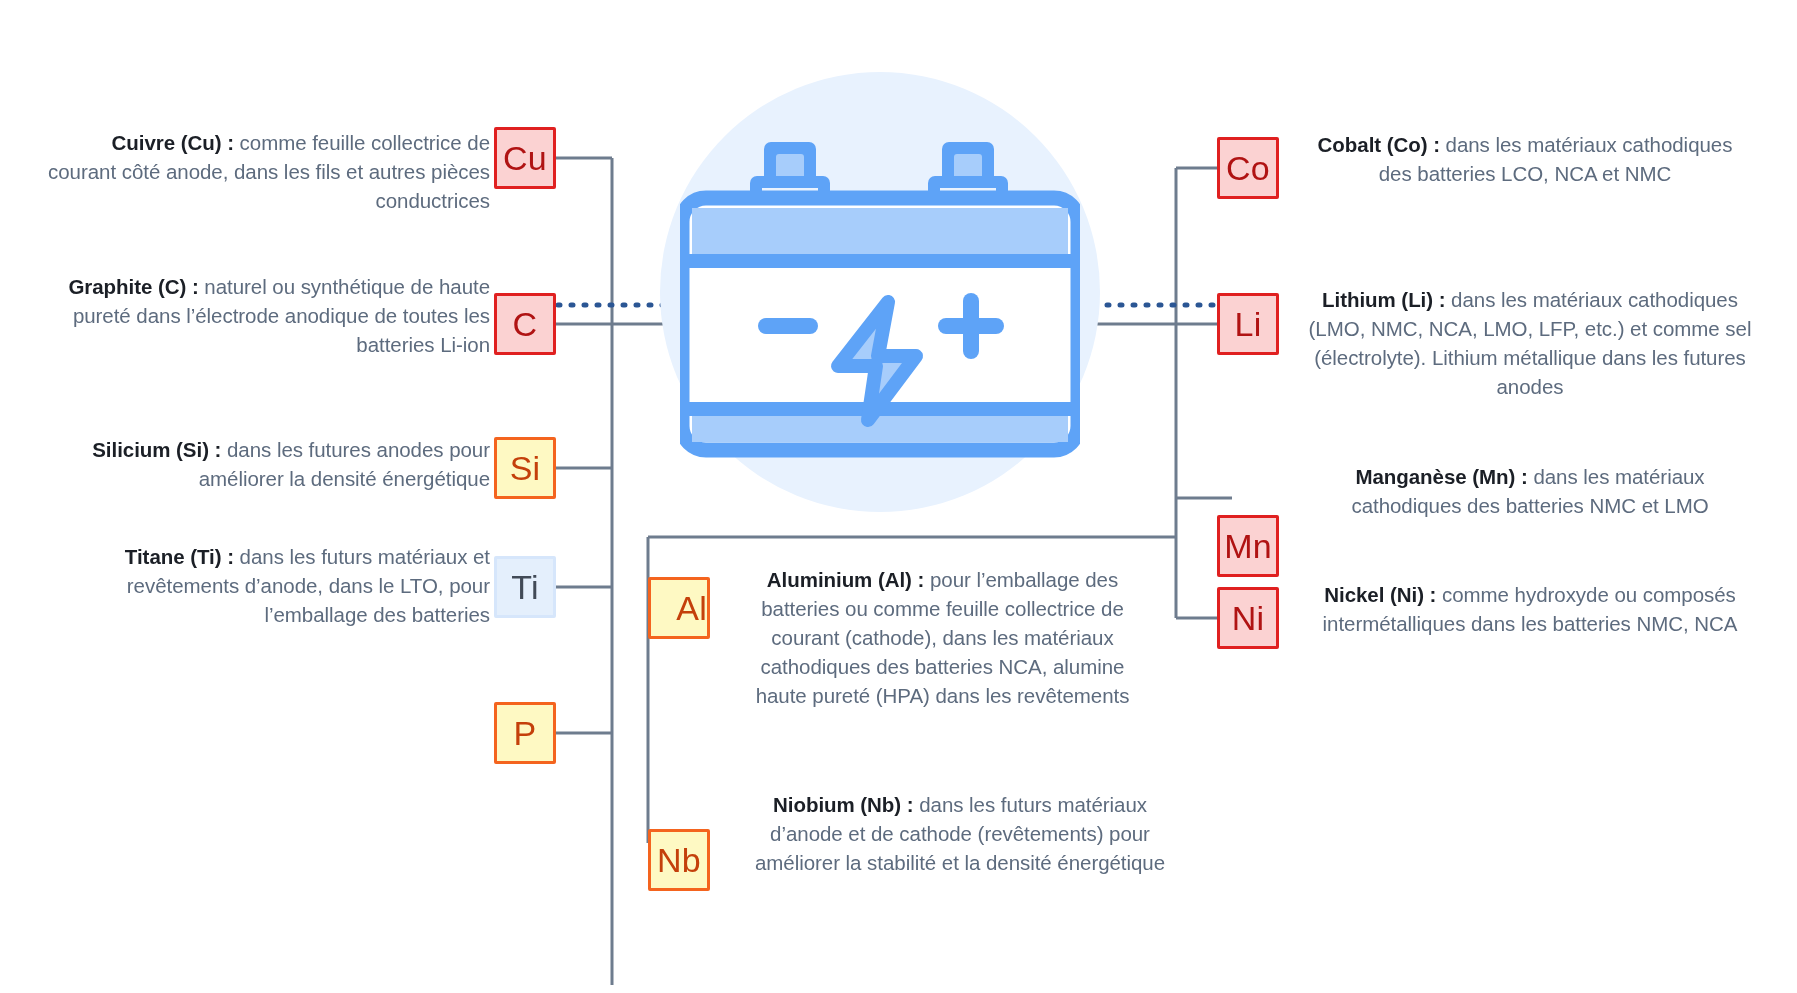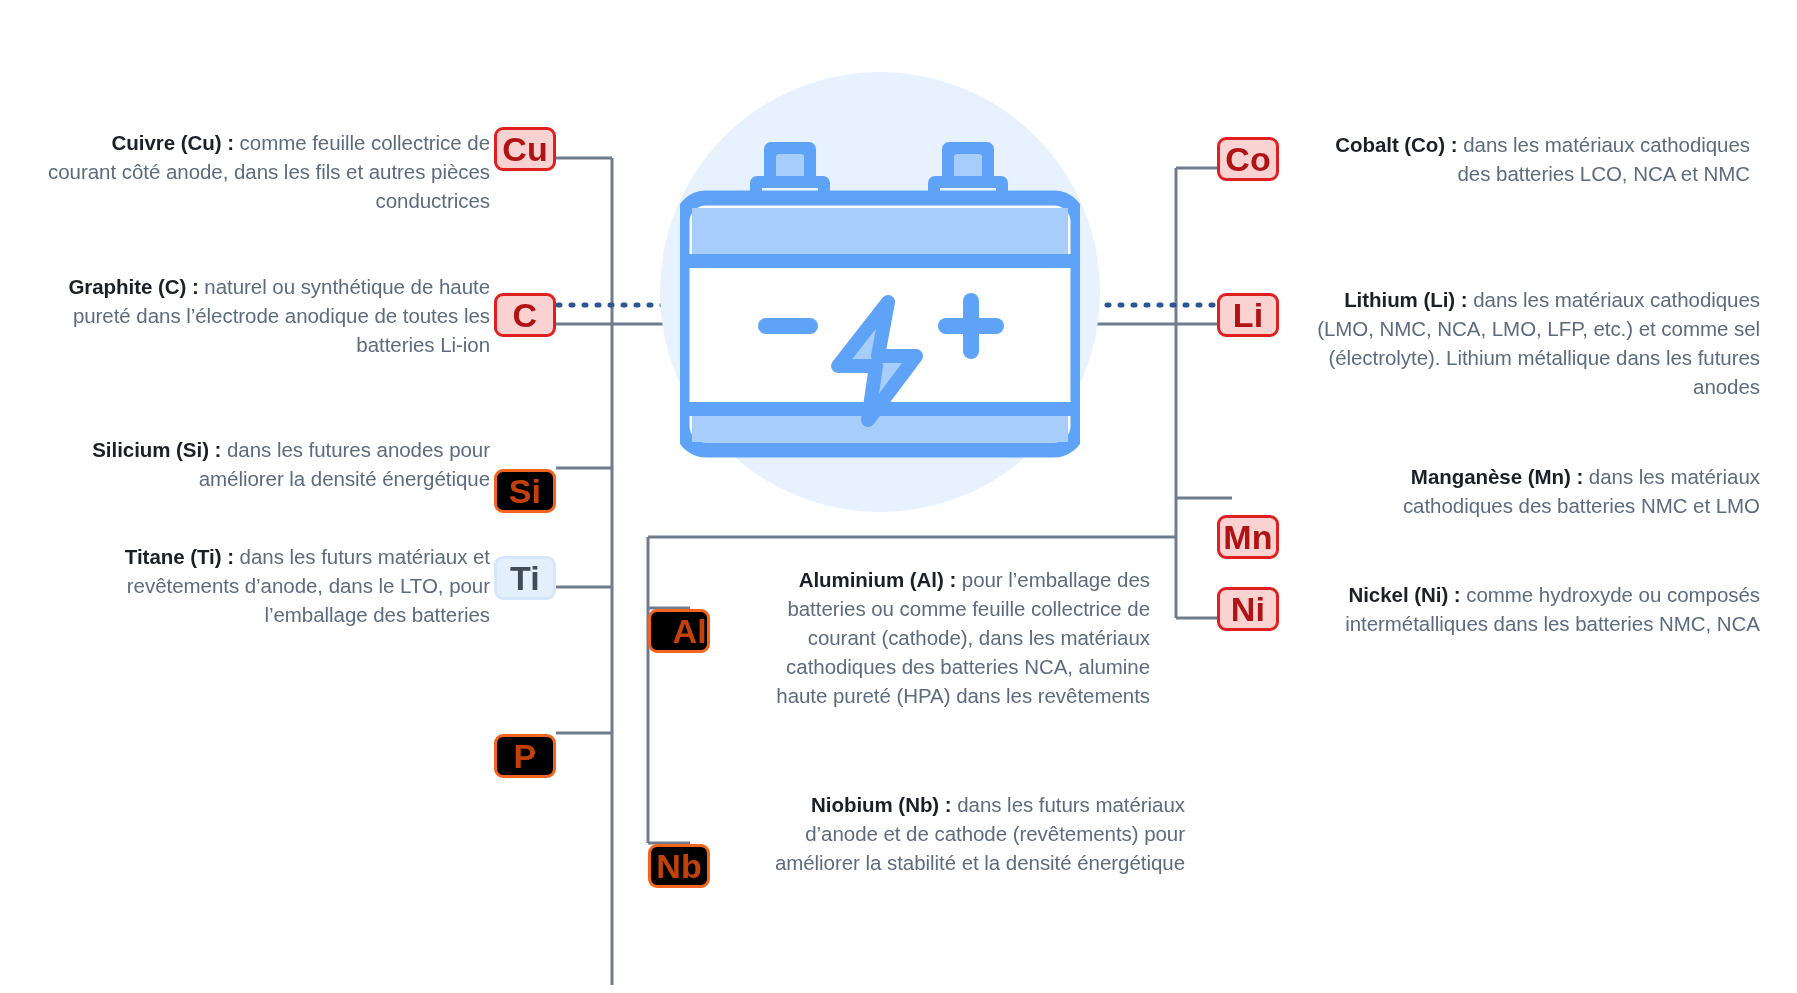--- a/index.html
+++ b/index.html
@@ -18,45 +18,45 @@
   
   .halo{
     position:absolute;left:660px;top:72px;width:440px;height:440px;
     border-radius:50%;background:#e8f2fe;
   }
   .battery{position:absolute;left:680px;top:130px;width:400px;height:330px;}
 
   
   .badge{
     position:absolute;
-    width:62px;height:44px;
-    border-radius:9px;
+    width:62px;height:62px;
+    border-radius:2px;
     border:3px solid #e02020;
     background:#fbd2d2;
     color:#b01313;
     font-size:34px;
-    font-weight:700;
+    font-weight:400;
     display:flex;align-items:center;justify-content:center;
     box-sizing:border-box;
     letter-spacing:.2px;
     line-height:1;
   }
-  .badge.orange{border-color:#f4641e;background:#000000;color:#c4400b;margin-top:32px;}
+  .badge.orange{border-color:#f4641e;background:#fef9c3;color:#c4400b;}
   .badge.blue{border-color:#d6e6fb;background:#e4effc;color:#414a57;}
 
   
   .blk{
     position:absolute;
     font-size:20.5px;
     line-height:29px;
     color:#5d6b7e;
     letter-spacing:-0.05px;
   }
   .blk b{color:#1b1f26;font-weight:700;}
-  .blk.right{text-align:right;}
+  .blk.right{text-align:center;}
   .blk.left{text-align:right;}
 </style>
 </head>
 <body>
 
 <div id="stage">
 
   <svg id="wires" viewBox="0 0 1797 993">
     <g stroke="#6e7c8e" stroke-width="3" fill="none">
 
@@ -151,21 +151,21 @@
       <span>P</span>
     </div>
 
   <div class="badge orange" style="left:648px;top:577px;justify-content:flex-end;">
       <span>Al</span>
     </div>
   <div class="blk right" style="left:735px;top:565px;width:415px;">
     <b>Aluminium (Al) :</b><span> pour l’emballage des batteries ou comme feuille collectrice de courant (cathode), dans les matériaux cathodiques des batteries NCA, alumine haute pureté (HPA) dans les revêtements</span>
   </div>
 
-  <div class="badge orange" style="left:648px;top:812px;">
+  <div class="badge orange" style="left:648px;top:829px;">
       <span>Nb</span>
     </div>
   <div class="blk right" style="left:735px;top:790px;width:450px;">
     <b>Niobium (Nb) :</b><span> dans les futurs matériaux d’anode et de cathode (revêtements) pour améliorer la stabilité et la densité énergétique</span>
   </div>
 
   <div class="badge" style="left:1217px;top:137px;">
       <span>Co</span>
     </div>
   <div class="badge" style="left:1217px;top:293px;">

